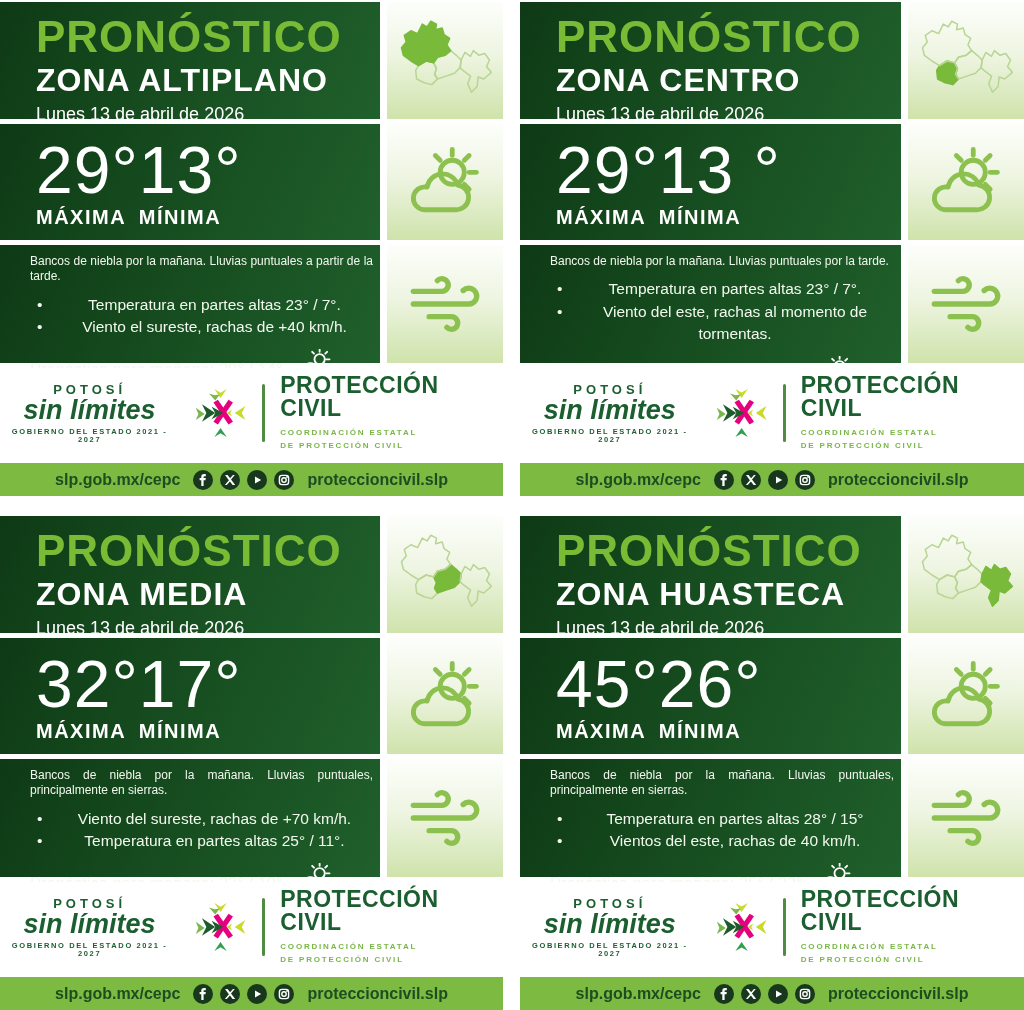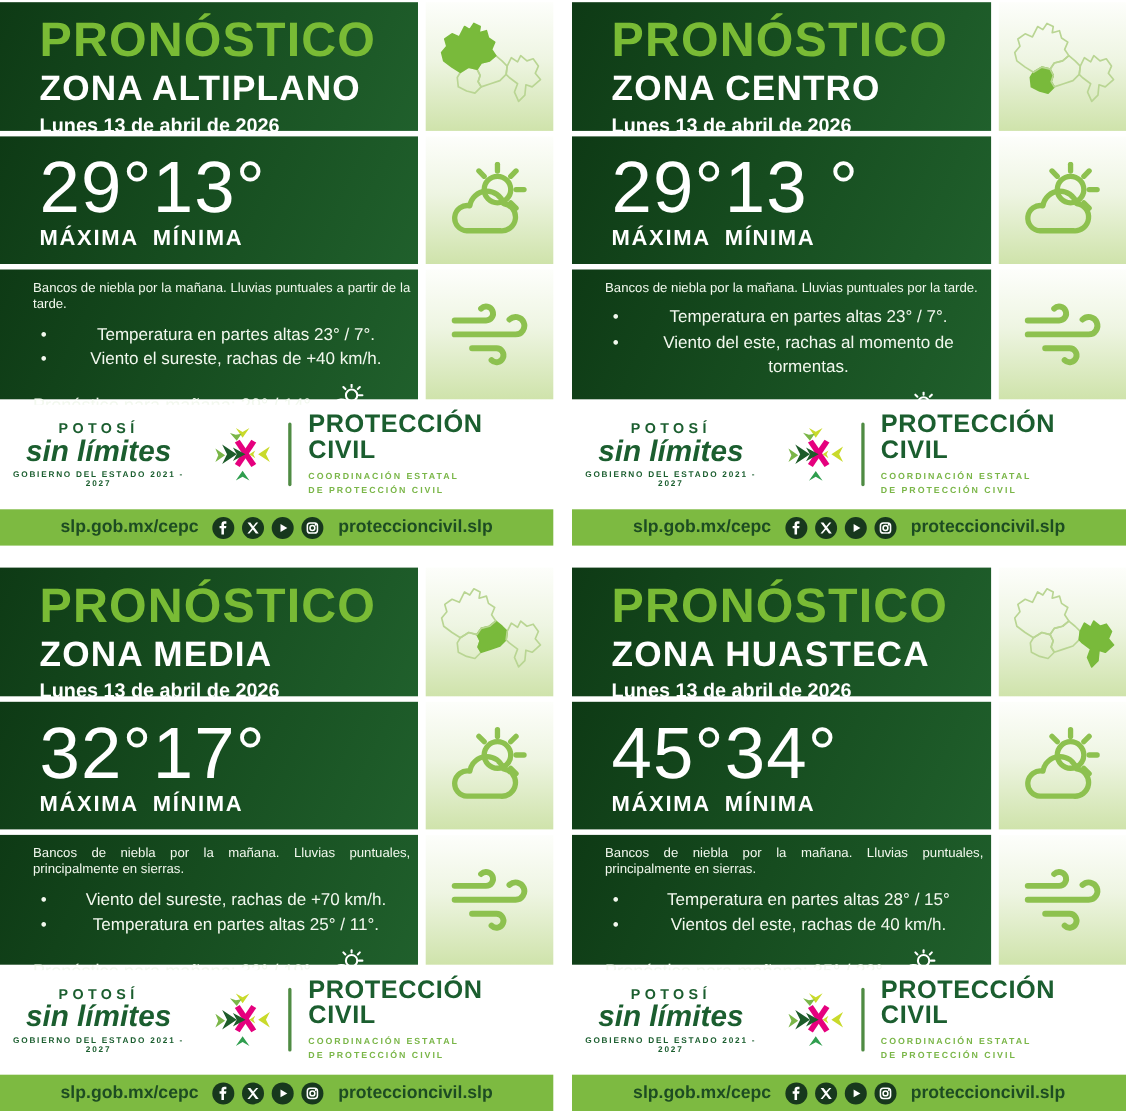--- a/index.html
+++ b/index.html
@@ -33,21 +33,21 @@
     color:#fff;
   }
   .lightbox{
     background:linear-gradient(180deg,#fdfefb 0%,#eef5e2 45%,#cfe3ab 100%);
     display:flex;align-items:center;justify-content:center;
   }
   
   .header{padding:13px 6px 0 36px;}
   .p-title{font-size:44px;font-weight:800;color:var(--title-green);letter-spacing:1px;line-height:1.02;}
   .p-zone{font-size:32px;font-weight:800;color:#fff;letter-spacing:1px;margin-top:2px;}
-  .p-date{font-size:18px;color:#fff;margin-top:5px;font-weight:700;}
+  .p-date{font-size:18px;color:#fff;margin-top:5px;font-weight:400;}
   
   .temps{display:flex;padding:12px 4px 0 36px;}
   .t-num{font-size:66px;font-weight:400;line-height:1.05;letter-spacing:1px;}
   .t-lbl{font-size:20px;font-weight:800;letter-spacing:1.5px;margin-top:1px;}
   
   .details{padding:9px 5px 6px 30px;color:#f2f8ee;}
   .summary{font-size:12px;line-height:1.28;text-align:justify;padding-right:2px;}
   .bullets{margin-top:9px;text-align:center;}
   .bullet{position:relative;padding-left:24px;font-size:15.5px;line-height:1.45;}
   .bullet::before{content:"\2022";position:absolute;left:7px;}
@@ -481,21 +481,21 @@
         <path d="M40,6 L46,9 45,15 52,13 54,20 60,24 57,31 61,37 55,42 47,44 43,50 35,48 27,53 19,48 11,42 9,34 14,28 12,21 19,16 26,19 31,9 36,12 Z"></path>
       </svg>
     </div>
 
     <div class="dark temps">
       <div>
         <div class="t-num">45°</div>
         <div class="t-lbl">MÁXIMA</div>
       </div>
       <div>
-        <div class="t-num">34°</div>
+        <div class="t-num">26°</div>
         <div class="t-lbl">MÍNIMA</div>
       </div>
     </div>
 
     <div class="lightbox">
       <svg width="78" height="70" viewBox="0 0 64 58">
         <g class="oline" stroke-width="4">
           <circle cx="38" cy="21" r="10"></circle>
           <line x1="38" y1="7" x2="38" y2="2"></line>
           <line x1="48" y1="11" x2="52" y2="7"></line>

